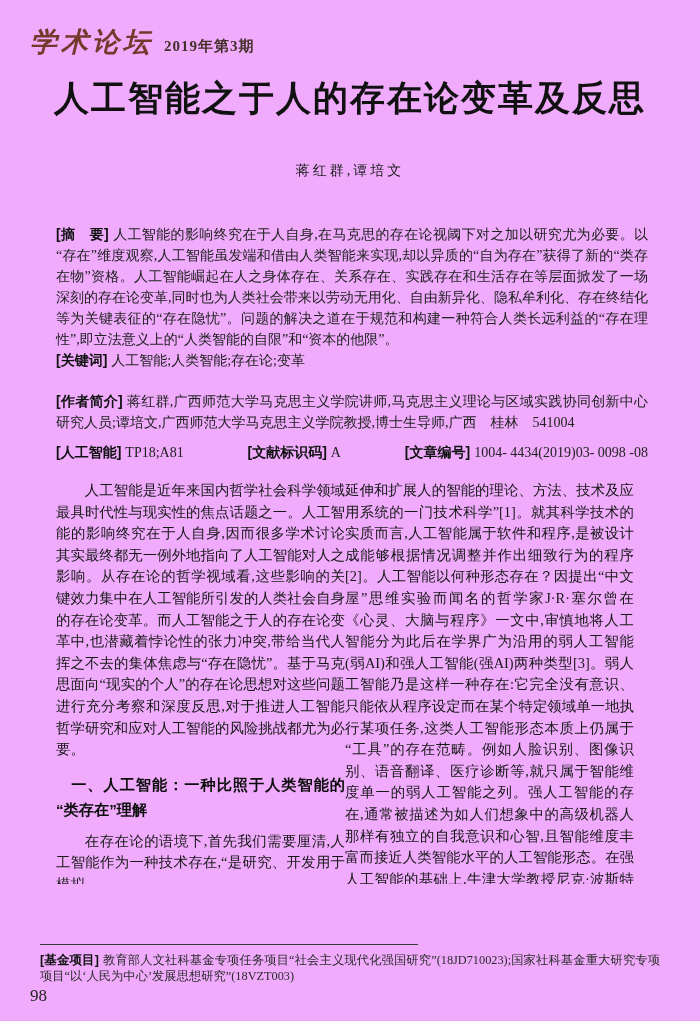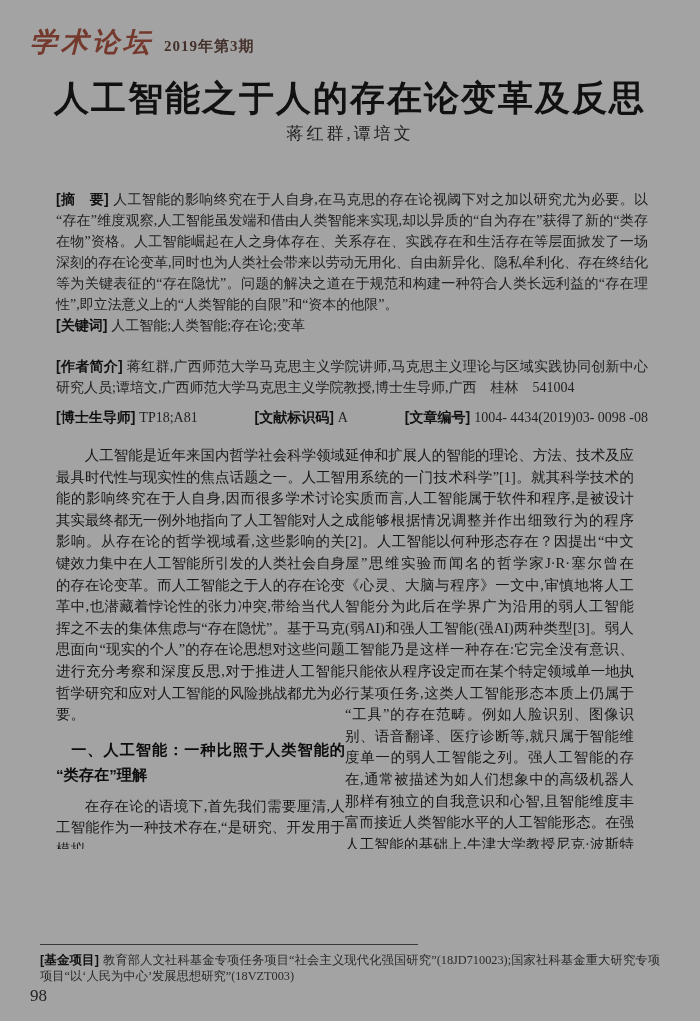--- a/index.html
+++ b/index.html
@@ -1,20 +1,20 @@
 <!DOCTYPE html>
 <html lang="zh"><head>
 <meta charset="utf-8">
 <style>
   html,body{margin:0;padding:0;background:#e8e8e8;}
   .page{
     position:relative;
     width:700px;height:1021px;
     margin:0 auto;
-    background:#a3a3a3;
+    background:#f0abfc;
     color:#1c1c1c;
     font-family:"Liberation Serif", serif;
     overflow:hidden;
     box-sizing:border-box;
   }
   
   .masthead{position:absolute;top:24px;left:30px;white-space:nowrap;}
   .logo{
     font-family:"DejaVu Serif", serif;
     font-style:italic;font-weight:bold;
@@ -29,22 +29,23 @@
   
   .title{
     margin:0;padding-top:75px;
     text-align:center;
     font-family:"Liberation Serif", serif;
     font-weight:600;
     font-size:35px;letter-spacing:2px;
     color:#111;
   }
   .authors{
+    margin-top:40px;
     text-align:center;
-    font-size:17px;letter-spacing:3px;
+    font-size:14px;letter-spacing:3px;
     color:#222;
   }
   
   .meta{
     margin:44px 52px 0 56px;
     font-size:14px;line-height:21px;
     text-align:justify;
     color:#222;
   }
   .meta p{margin:0;}
@@ -115,21 +116,21 @@
       <span class="lbl">[摘　要]</span><span>人工智能的影响终究在于人自身,在马克思的存在论视阈下对之加以研究尤为必要。以“存在”维度观察,人工智能虽发端和借由人类智能来实现,却以异质的“自为存在”获得了新的“类存在物”资格。人工智能崛起在人之身体存在、关系存在、实践存在和生活存在等层面掀发了一场深刻的存在论变革,同时也为人类社会带来以劳动无用化、自由新异化、隐私牟利化、存在终结化等为关键表征的“存在隐忧”。问题的解决之道在于规范和构建一种符合人类长远利益的“存在理性”,即立法意义上的“人类智能的自限”和“资本的他限”。</span>
     </p>
     <p class="keywords">
       <span class="lbl">[关键词]</span><span>人工智能;人类智能;存在论;变革</span>
     </p>
     <p class="bio">
       <span class="lbl">[作者简介]</span><span>蒋红群,广西师范大学马克思主义学院讲师,马克思主义理论与区域实践协同创新中心研究人员;谭培文,广西师范大学马克思主义学院教授,博士生导师,广西　桂林　541004</span>
     </p>
     <div class="clc-row">
       <span class="cell">
-        <span class="lbl">[博士生导师]</span><span>TP18;A81</span>
+        <span class="lbl">[人工智能]</span><span>TP18;A81</span>
       </span>
       <span class="cell">
         <span class="lbl">[文献标识码]</span><span>A</span>
       </span>
       <span class="cell">
         <span class="lbl">[文章编号]</span><span>1004- 4434(2019)03- 0098 -08</span>
       </span>
     </div>
   </section>
 

